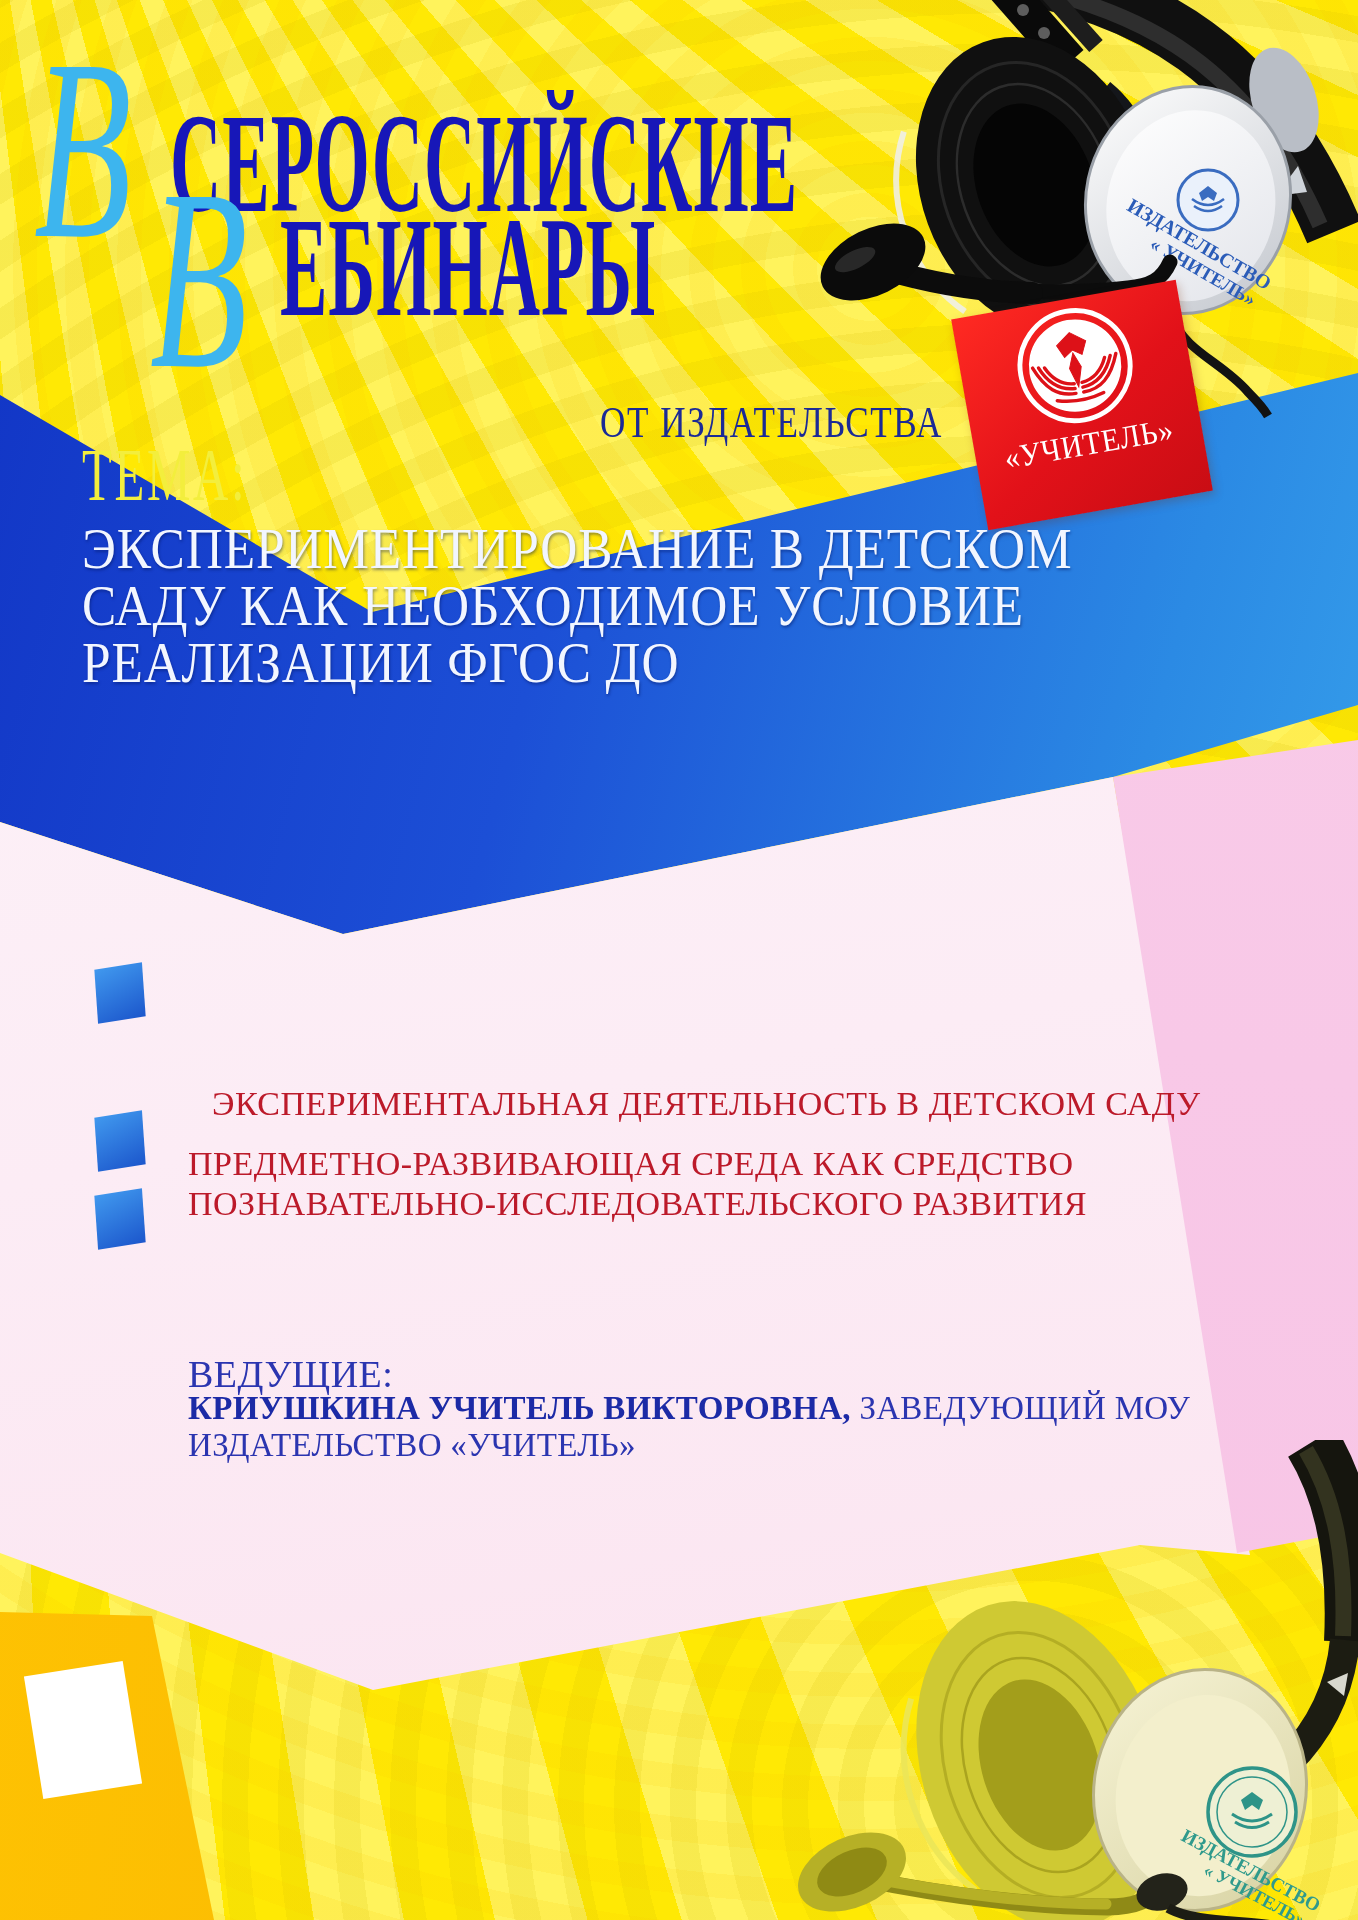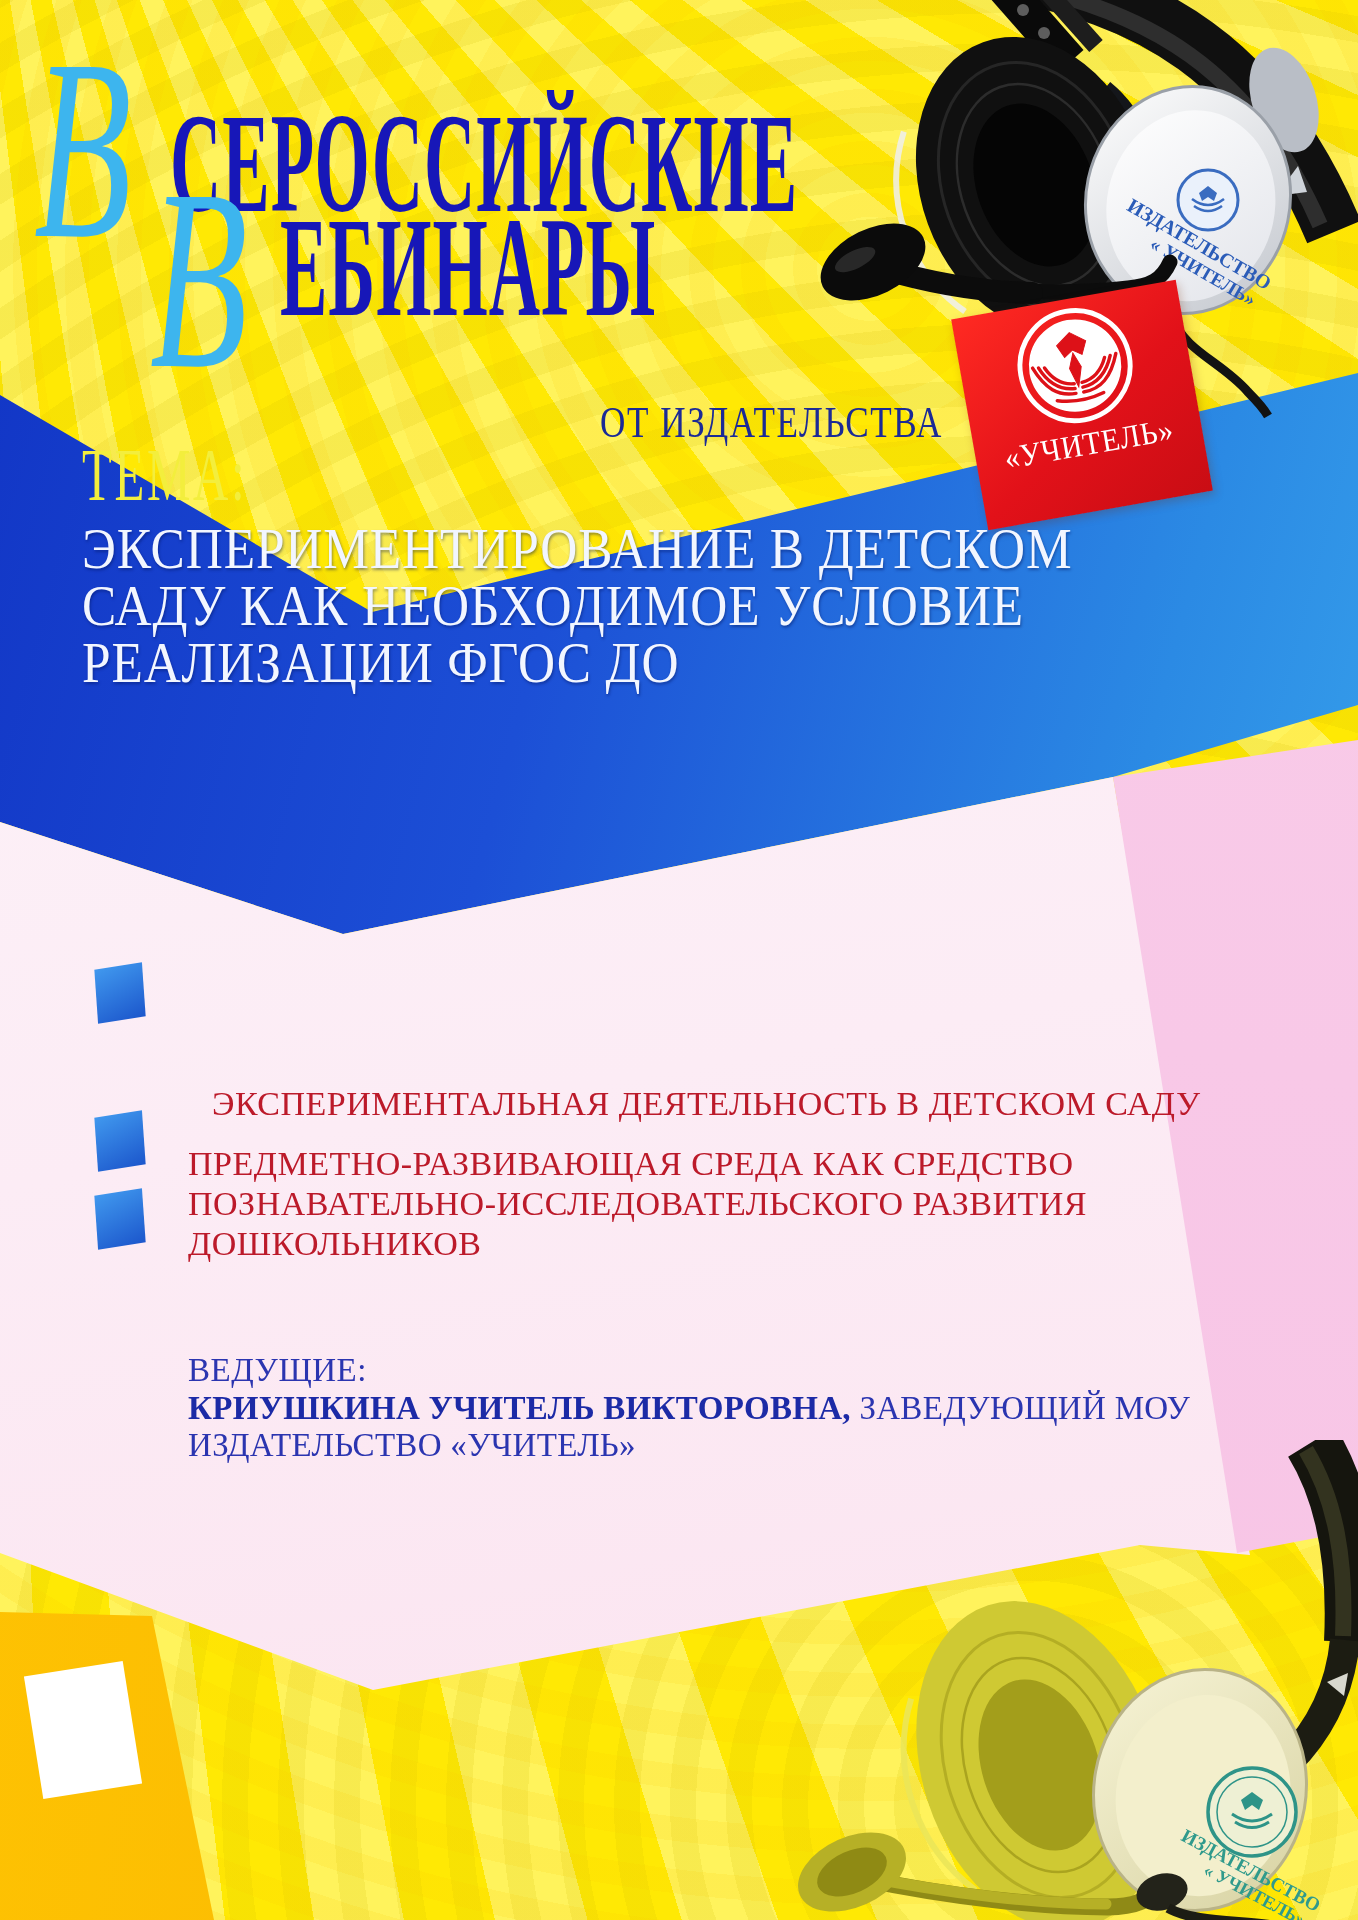--- a/index.html
+++ b/index.html
@@ -88,21 +88,21 @@
   .sq1{left:96px;top:966px;}
   .sq2{left:96px;top:1114px;}
   .sq3{left:96px;top:1192px;}
   .agenda-item{
     left:188px;color:#bc1a2a;font-size:34px;line-height:40px;white-space:nowrap;
     letter-spacing:.5px;
   }
   .item1{top:980px;} .item2{top:1084px;margin-left:24px;} .item3{top:1144px;}
 
   
-  .presenters-label{left:188px;top:1352px;font-size:33px;color:#2b35b0;letter-spacing:.5px;}
+  .presenters-label{left:188px;top:1352px;font-size:38px;color:#2b35b0;letter-spacing:.5px;}
   .presenters-lines{
     left:188px;top:1390px;font-size:33px;line-height:37px;color:#2b35b0;
     white-space:nowrap;letter-spacing:.3px;
   }
   .presenters-lines b{font-weight:700;color:#1c2aa6;}
 
   svg text{font-family:"Liberation Serif","DejaVu Serif",serif;}
 </style>
 </head>
 <body>
@@ -251,21 +251,20 @@
 
   <div class="abs bullet-sq sq2"></div>
   <div class="abs agenda-item item2">
     <div>ЭКСПЕРИМЕНТАЛЬНАЯ ДЕЯТЕЛЬНОСТЬ В ДЕТСКОМ САДУ</div>
   </div>
 
   <div class="abs bullet-sq sq3"></div>
   <div class="abs agenda-item item3">
     <div>ПРЕДМЕТНО-РАЗВИВАЮЩАЯ СРЕДА КАК СРЕДСТВО</div>
     <div>ПОЗНАВАТЕЛЬНО-ИССЛЕДОВАТЕЛЬСКОГО РАЗВИТИЯ</div>
-    <div>ДОШКОЛЬНИКОВ</div>
   </div>
 
   <div class="abs presenters-label">ВЕДУЩИЕ:</div>
   <div class="abs presenters-lines">
     <div><b>КРИУШКИНА УЧИТЕЛЬ ВИКТОРОВНА,</b><span> ЗАВЕДУЮЩИЙ МОУ</span></div>
     <div>ИЗДАТЕЛЬСТВО «УЧИТЕЛЬ»</div>
   </div>
 
 </div>
 

